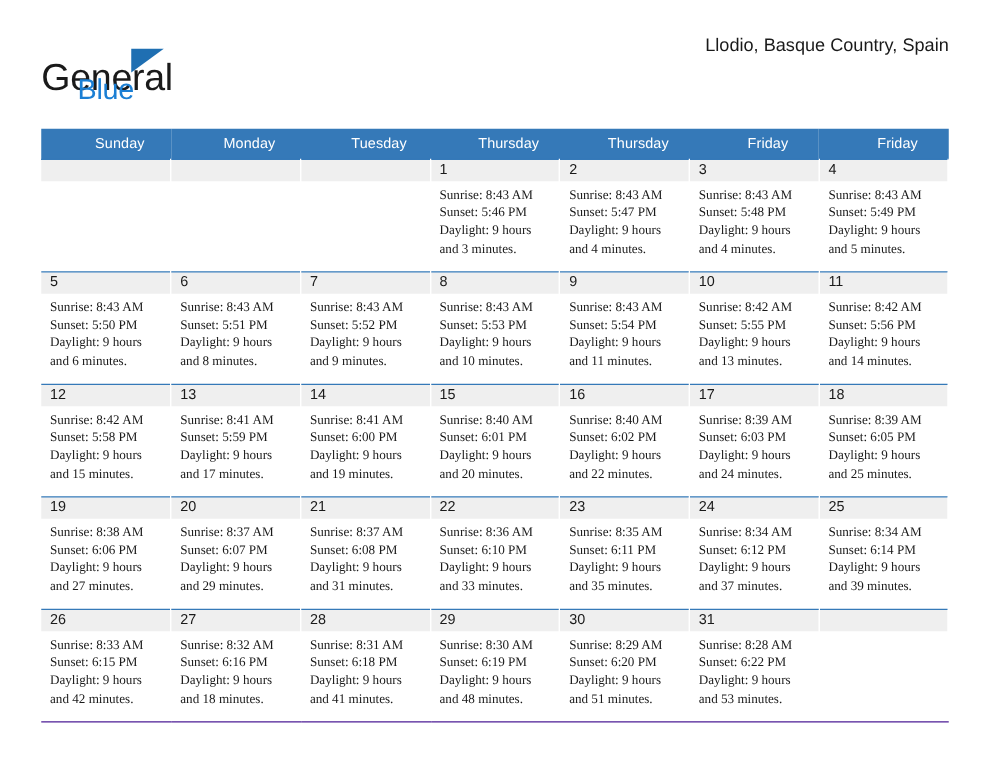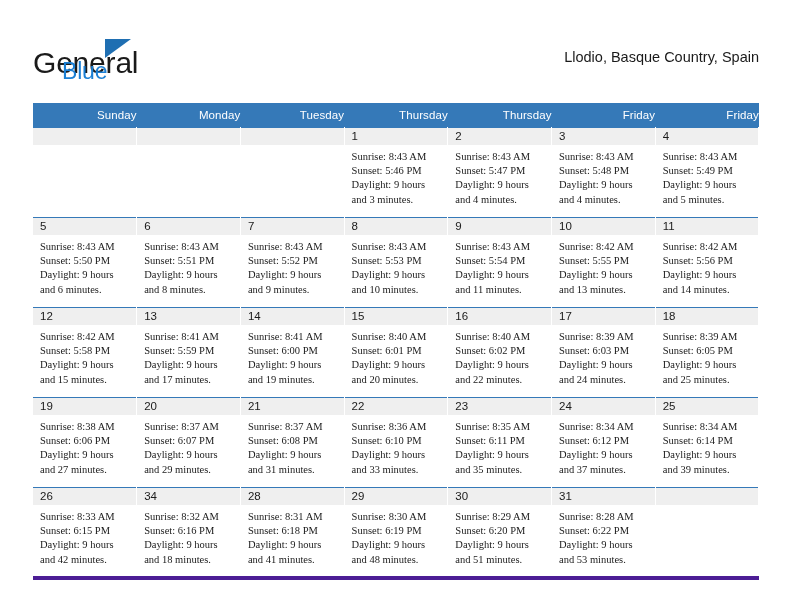--- a/index.html
+++ b/index.html
@@ -74,58 +74,58 @@
   .cal-title {
     font-size: 26px;
     color: #111111;
     line-height: 34px;
     white-space: nowrap;
   }
   .cal-subtitle {
     font-size: 14.5px;
     color: #1a1a1a;
     line-height: 22px;
-    margin-top: 20px;
+    margin-top: 0;
     white-space: nowrap;
   }
 
   
   .calendar {
     position: absolute;
     left: 33px;
     top: 103px;
     width: 726px;
     border-collapse: collapse;
     table-layout: fixed;
   }
   .calendar col { width: 103.71px; }
 
   thead th {
     background: #3579b8;
     color: #ffffff;
     font-size: 11.5px;
     font-weight: normal;
-    text-align: right;
+    text-align: center;
     padding: 5px 0 5px 22px;
     height: 14px;
     vertical-align: middle;
     letter-spacing: 0.1px;
   }
 
   tbody tr { height: 90px; }
 
   tbody td {
     vertical-align: top;
     padding: 0;
     border-top: 1px solid #3579b8;
     border-right: 1px solid #ffffff;
     background: #ffffff;
   }
   tbody tr:last-child td {
-    border-bottom: 4px solid #4c1d95;
+    border-bottom: 1px solid #4c1d95;
   }
 
   .daynum {
     background: #efefef;
     height: 17px;
     line-height: 17px;
     padding: 0 0 0 7px;
     font-size: 11.5px;
     color: #1a1a1a;
   }
@@ -427,21 +427,21 @@
           <td>
             <div class="daynum">26</div>
             <div class="info">
               <div>Sunrise: 8:33 AM</div>
               <div>Sunset: 6:15 PM</div>
               <div>Daylight: 9 hours</div>
               <div>and 42 minutes.</div>
             </div>
           </td>
           <td>
-            <div class="daynum">34</div>
+            <div class="daynum">27</div>
             <div class="info">
               <div>Sunrise: 8:32 AM</div>
               <div>Sunset: 6:16 PM</div>
               <div>Daylight: 9 hours</div>
               <div>and 18 minutes.</div>
             </div>
           </td>
           <td>
             <div class="daynum">28</div>
             <div class="info">

